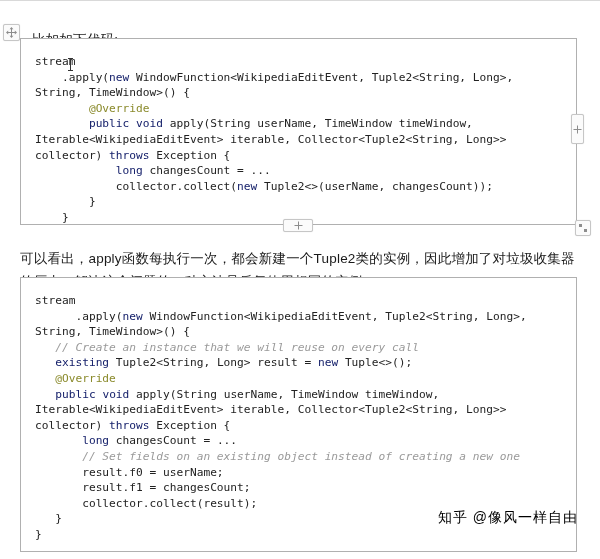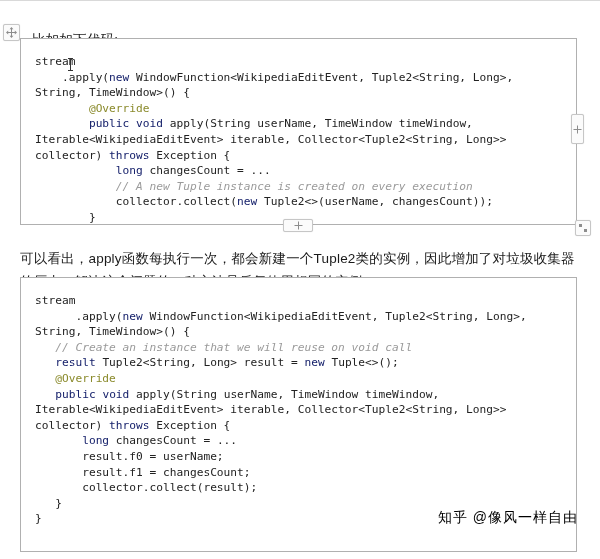--- a/index.html
+++ b/index.html
@@ -162,39 +162,39 @@
 
 <p class="prose" id="intro-paragraph">比如如下代码:</p>
 
 <div class="code-block" id="code-block-1">
   <div class="code-inner">
     <pre class="code-text">stream
     .apply(<span class="kw">new</span> WindowFunction&lt;WikipediaEditEvent, Tuple2&lt;String, Long&gt;, String, TimeWindow&gt;() {
         <span class="ann">@Override</span>
         <span class="kw">public</span> <span class="kw">void</span> apply(String userName, TimeWindow timeWindow, Iterable&lt;WikipediaEditEvent&gt; iterable, Collector&lt;Tuple2&lt;String, Long&gt;&gt; collector) <span class="kw">throws</span> Exception {
             <span class="kw">long</span> changesCount = ...
-            <span class="cmt">// A new Tuple instance is created on every execution</span>
             collector.collect(<span class="kw">new</span> Tuple2&lt;&gt;(userName, changesCount));
         }
     }</pre>
   </div>
 </div>
 <div id="text-caret"></div>
 
 <p class="prose" id="middle-paragraph">可以看出，apply函数每执行一次，都会新建一个Tuple2类的实例，因此增加了对垃圾收集器的压力。解决这个问题的一种方法是反复使用相同的实例：</p>
 
 <div class="code-block" id="code-block-2">
   <div class="code-inner">
     <pre class="code-text">stream
       .apply(<span class="kw">new</span> WindowFunction&lt;WikipediaEditEvent, Tuple2&lt;String, Long&gt;, String, TimeWindow&gt;() {
-   <span class="cmt">// Create an instance that we will reuse on void call</span>
-   <span class="kw">result</span> Tuple2&lt;String, Long&gt; result = <span class="kw">new</span> Tuple&lt;&gt;();
+   <span class="cmt">// Create an instance that we will reuse on every call</span>
+   <span class="kw">existing</span> Tuple2&lt;String, Long&gt; result = <span class="kw">new</span> Tuple&lt;&gt;();
    <span class="ann">@Override</span>
    <span class="kw">public</span> <span class="kw">void</span> apply(String userName, TimeWindow timeWindow, Iterable&lt;WikipediaEditEvent&gt; iterable, Collector&lt;Tuple2&lt;String, Long&gt;&gt; collector) <span class="kw">throws</span> Exception {
        <span class="kw">long</span> changesCount = ...
+       <span class="cmt">// Set fields on an existing object instead of creating a new one</span>
        result.f0 = userName;
        result.f1 = changesCount;
        collector.collect(result);
    }
 }</pre>
   </div>
 </div>
 
 <div class="handle" id="move-handle">
   <svg width="11" height="11" viewBox="0 0 11 11" aria-hidden="true">

